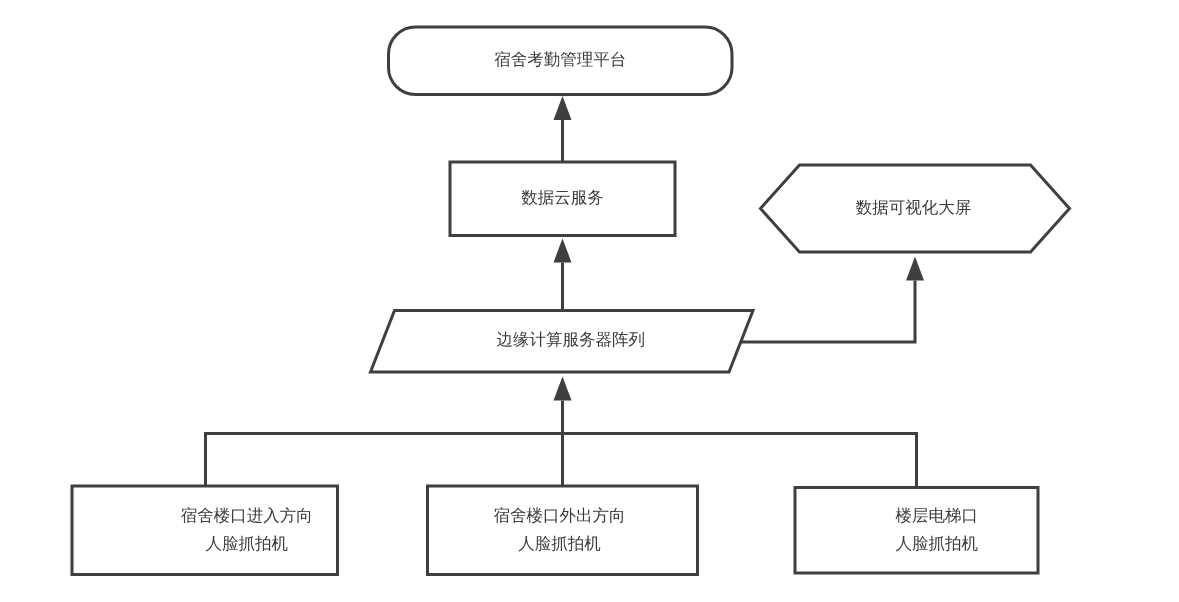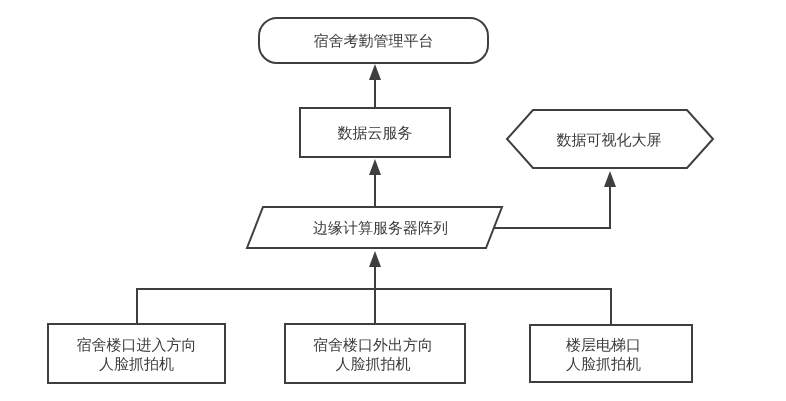--- a/index.html
+++ b/index.html
@@ -26,21 +26,21 @@
     fill: #3f3f3f;
     stroke: none;
   }
   .node-label {
     position: absolute;
     display: flex;
     flex-direction: column;
     align-items: center;
     justify-content: center;
     text-align: center;
-    font-size: 15px;
+    font-size: 11px;
     line-height: 19px;
     color: #3b3b3b;
     pointer-events: none;
     white-space: nowrap;
     border-radius: 14px;
   }
 </style>
 </head>
 <body>
 
@@ -86,28 +86,28 @@
   </div>
 
   <div class="node-label" style="left:506px; top:110px; width:206px; height:58px;">
     <span>数据可视化大屏</span>
   </div>
 
   <div class="node-label" style="left:253px; top:207px; width:255px; height:41px;">
     <span>边缘计算服务器阵列</span>
   </div>
 
-  <div class="node-label" style="left:48px; top:324px; width:177px; height:59px;">
+  <div class="node-label" style="left:48px; top:324px; width:177px; height:59px;padding-left:28px;">
     <span>宿舍楼口进入方向</span>
     <span>人脸抓拍机</span>
   </div>
 
   <div class="node-label" style="left:285px; top:324px; width:176px; height:59px;">
     <span>宿舍楼口外出方向</span>
     <span>人脸抓拍机</span>
   </div>
 
-  <div class="node-label" style="left:509px; top:325px; width:189px; height:57px;">
+  <div class="node-label" style="left:530px; top:325px; width:189px; height:57px;">
     <span>楼层电梯口</span>
     <span>人脸抓拍机</span>
   </div>
 
 </div>
 
 </body></html>

